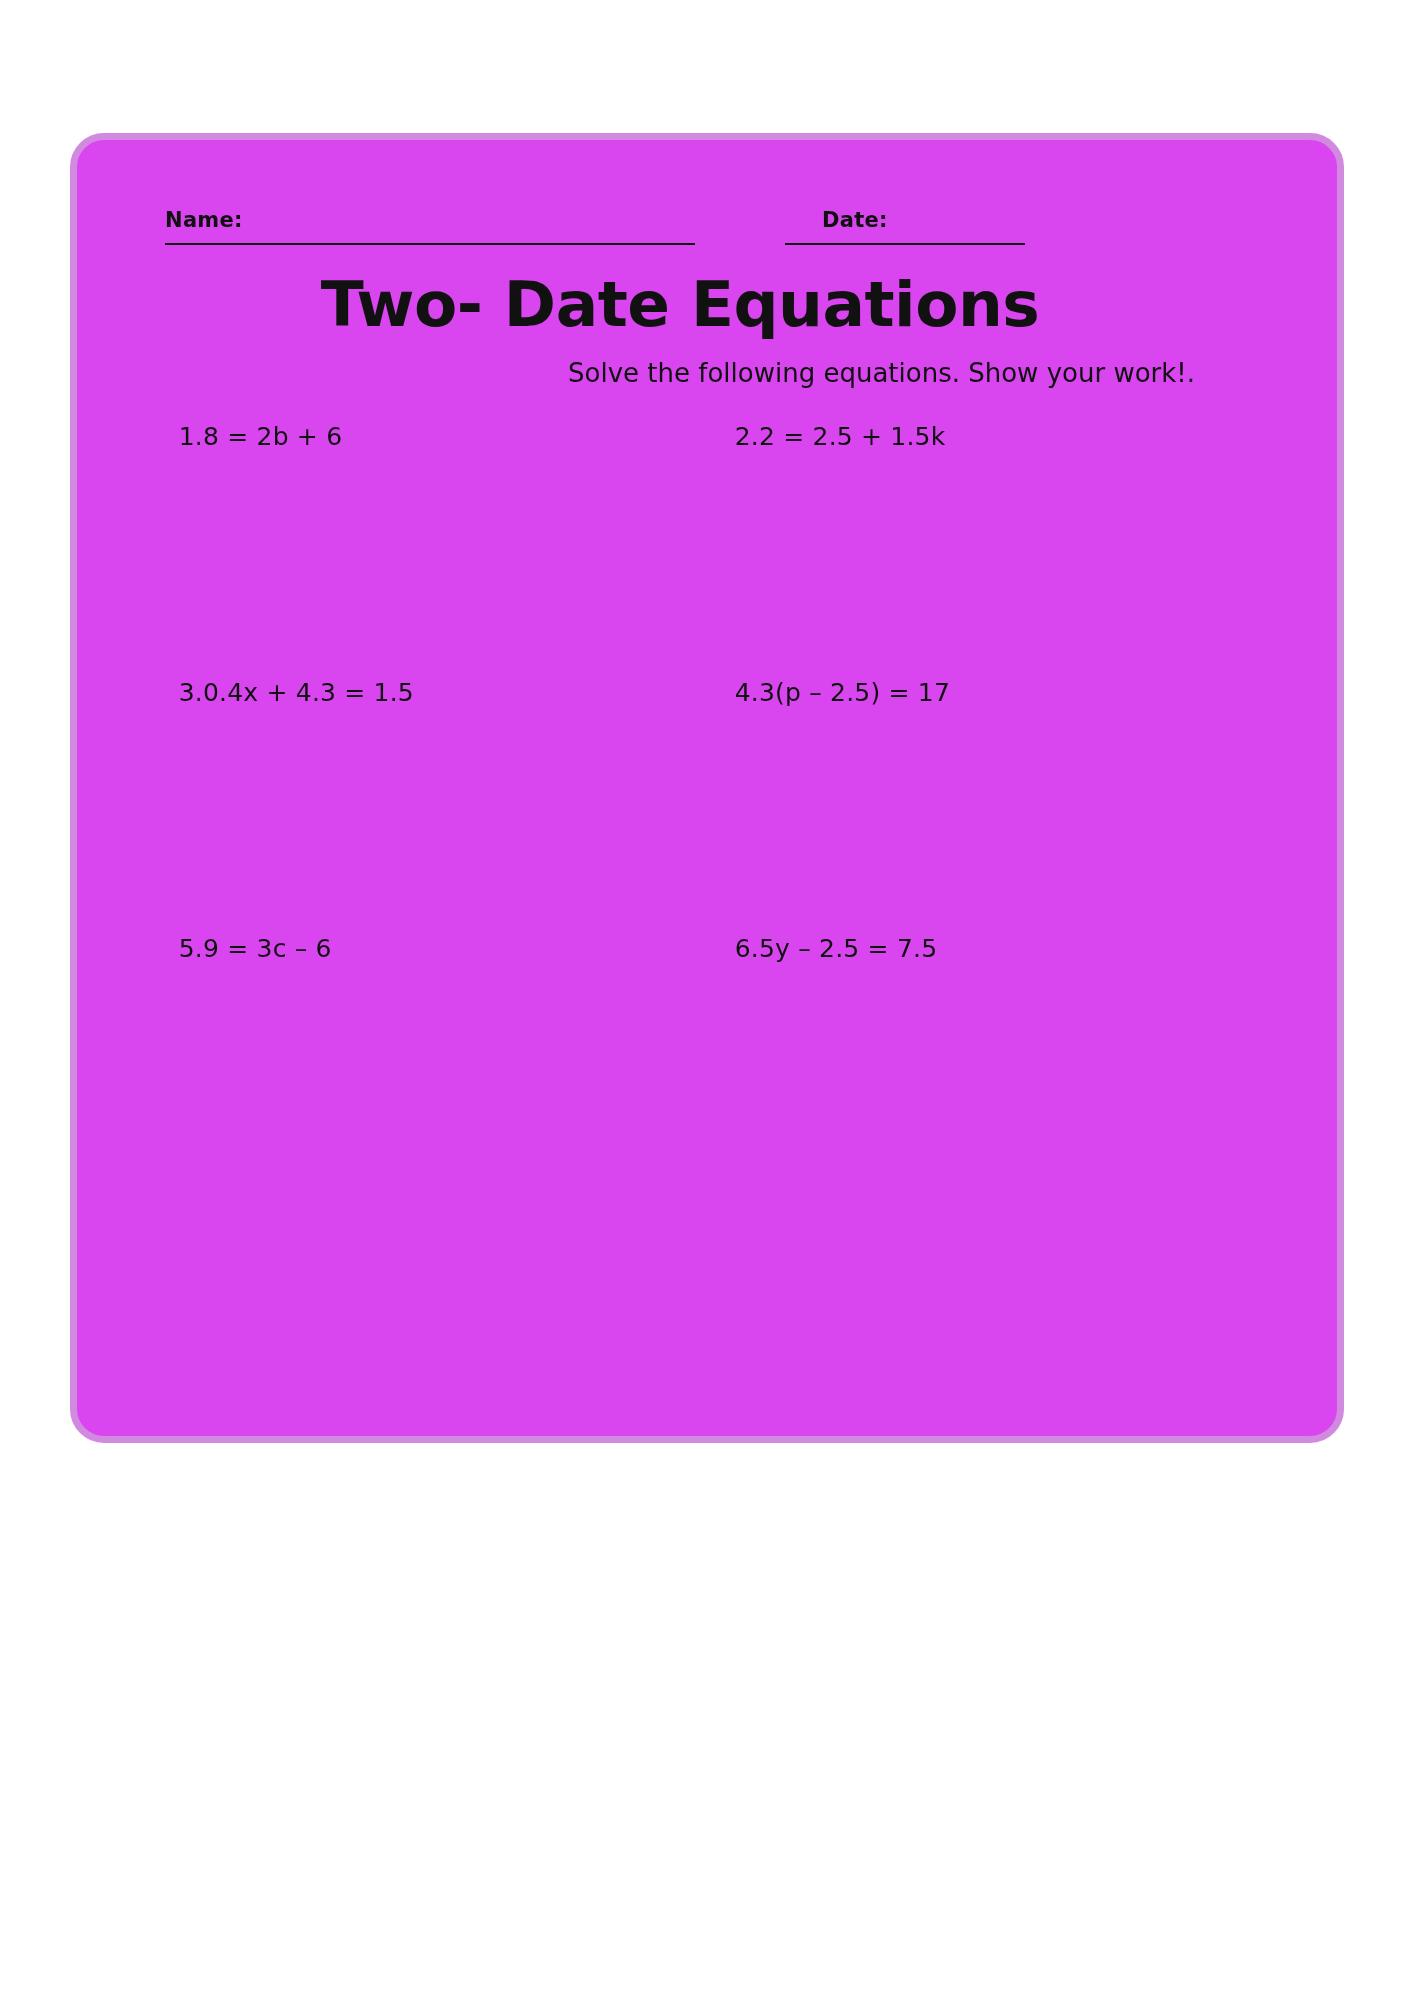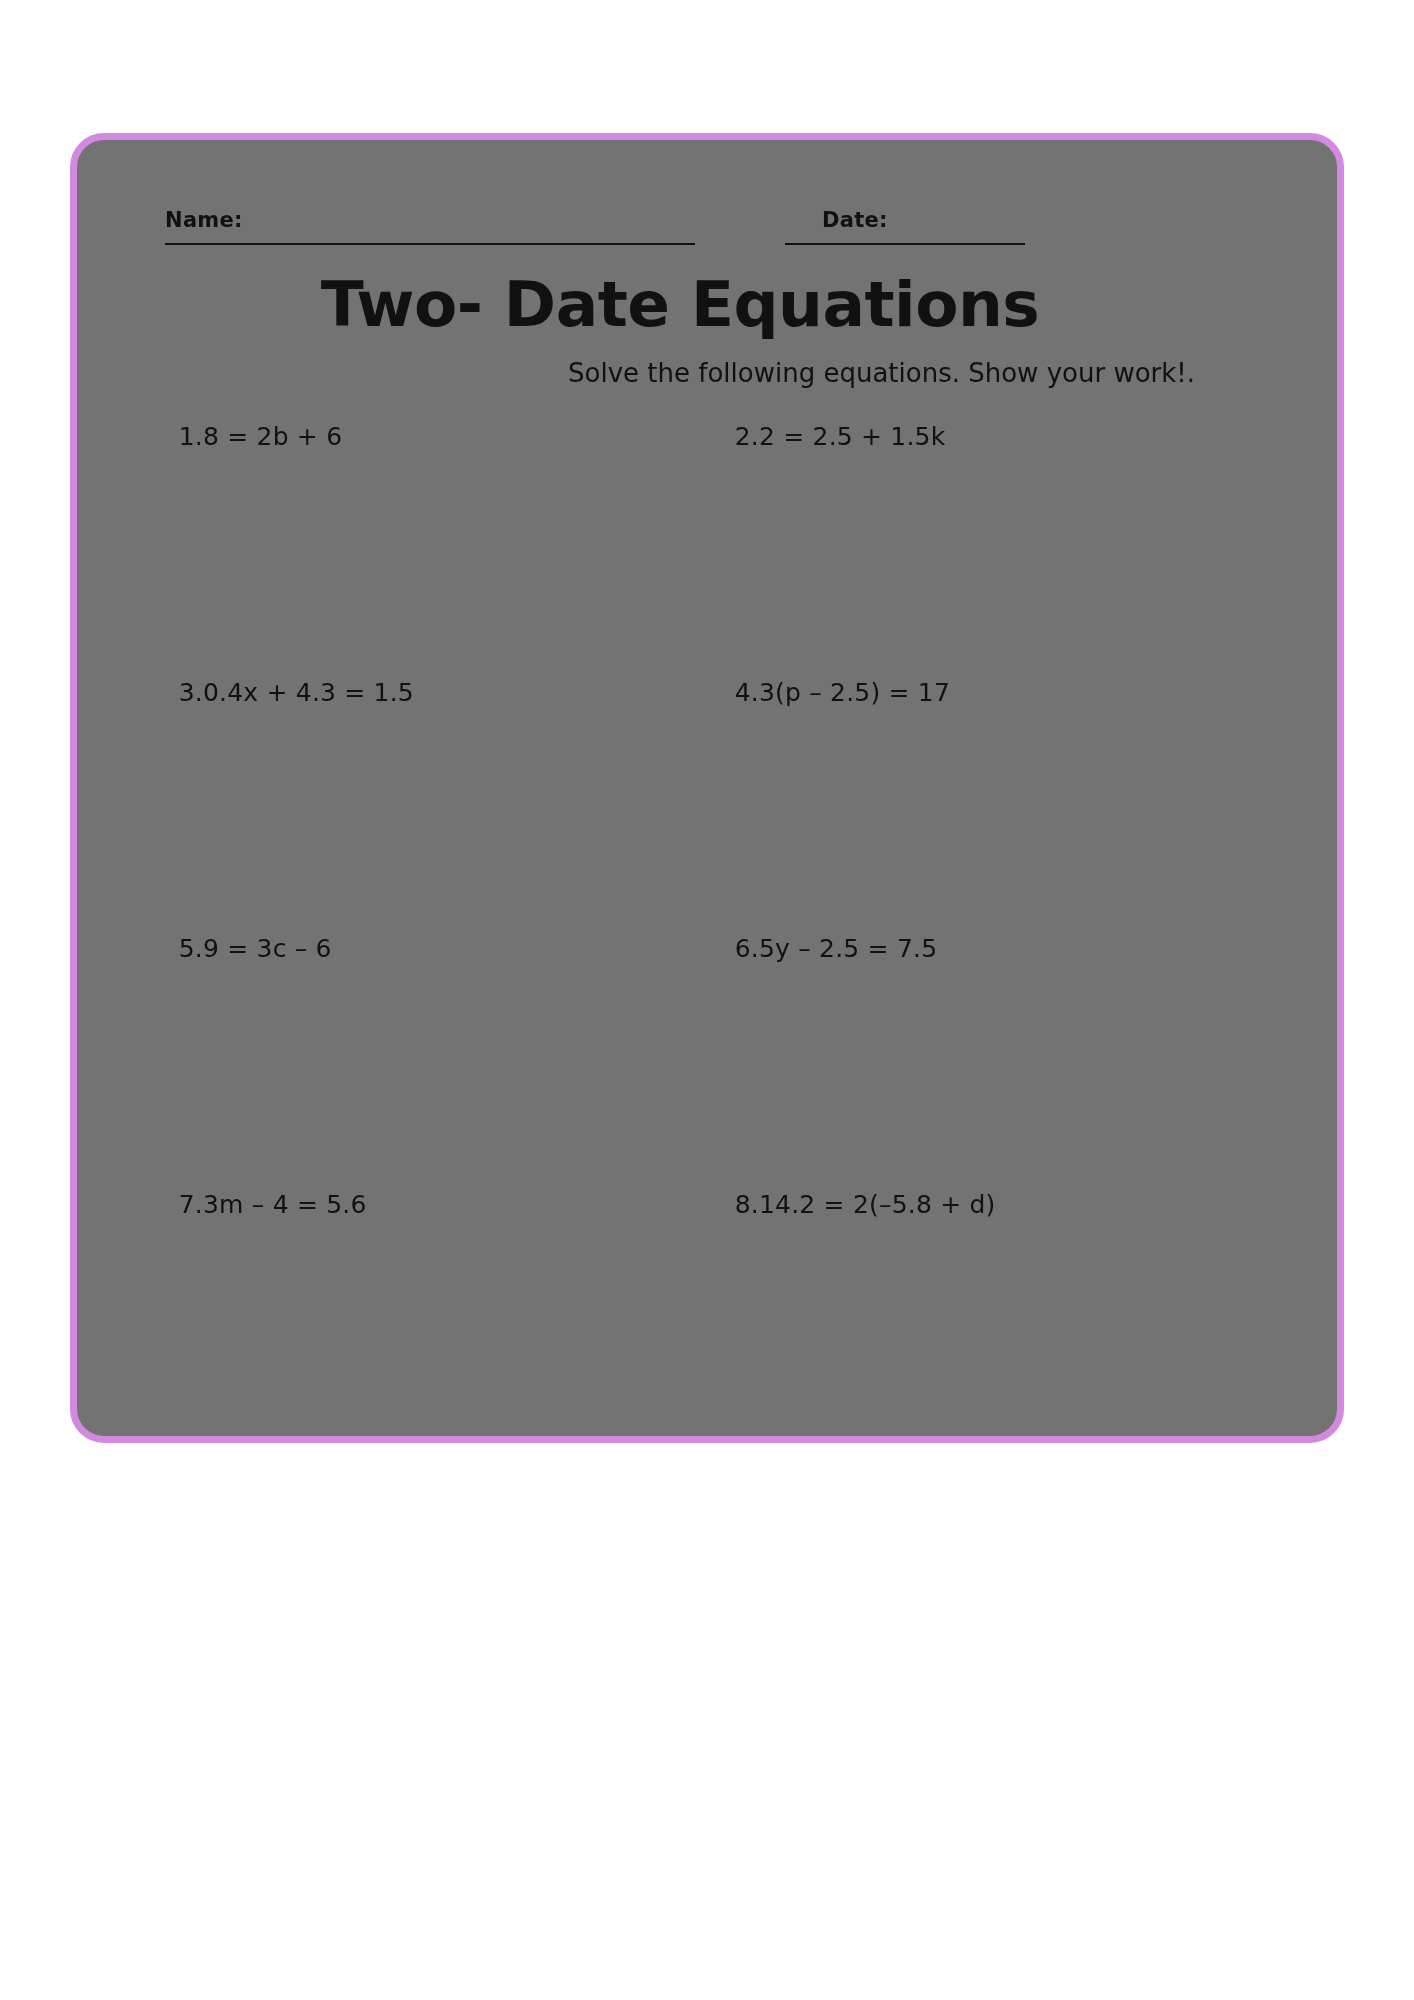--- a/index.html
+++ b/index.html
@@ -18,21 +18,21 @@
 
   .sheet {
     position: absolute;
     left: 70px;
     top: 133px;
     width: 1274px;
     height: 1310px;
     box-sizing: border-box;
     border: 7px solid #d28ae0;
     border-radius: 34px;
-    background: #737373;
+    background: #d946ef;
   }
 
   .inner {
     position: absolute;
     left: 88px;
     top: 50px;
     right: 50px;
     bottom: 20px;
   }
 
@@ -154,24 +154,16 @@
 
       <div class="prow">
         <div class="prob col-left">
           <span class="pnum">5.</span><span>9 = 3c – 6</span>
         </div>
         <div class="prob col-right">
           <span class="pnum">6.</span><span>5y – 2.5 = 7.5</span>
         </div>
       </div>
 
-      <div class="prow">
-        <div class="prob col-left">
-          <span class="pnum">7.</span><span>3m – 4 = 5.6</span>
-        </div>
-        <div class="prob col-right">
-          <span class="pnum">8.</span><span>14.2 = 2(–5.8 + d)</span>
-        </div>
-      </div>
 
     </div>
   </div>
 </div>
 
 </body></html>

